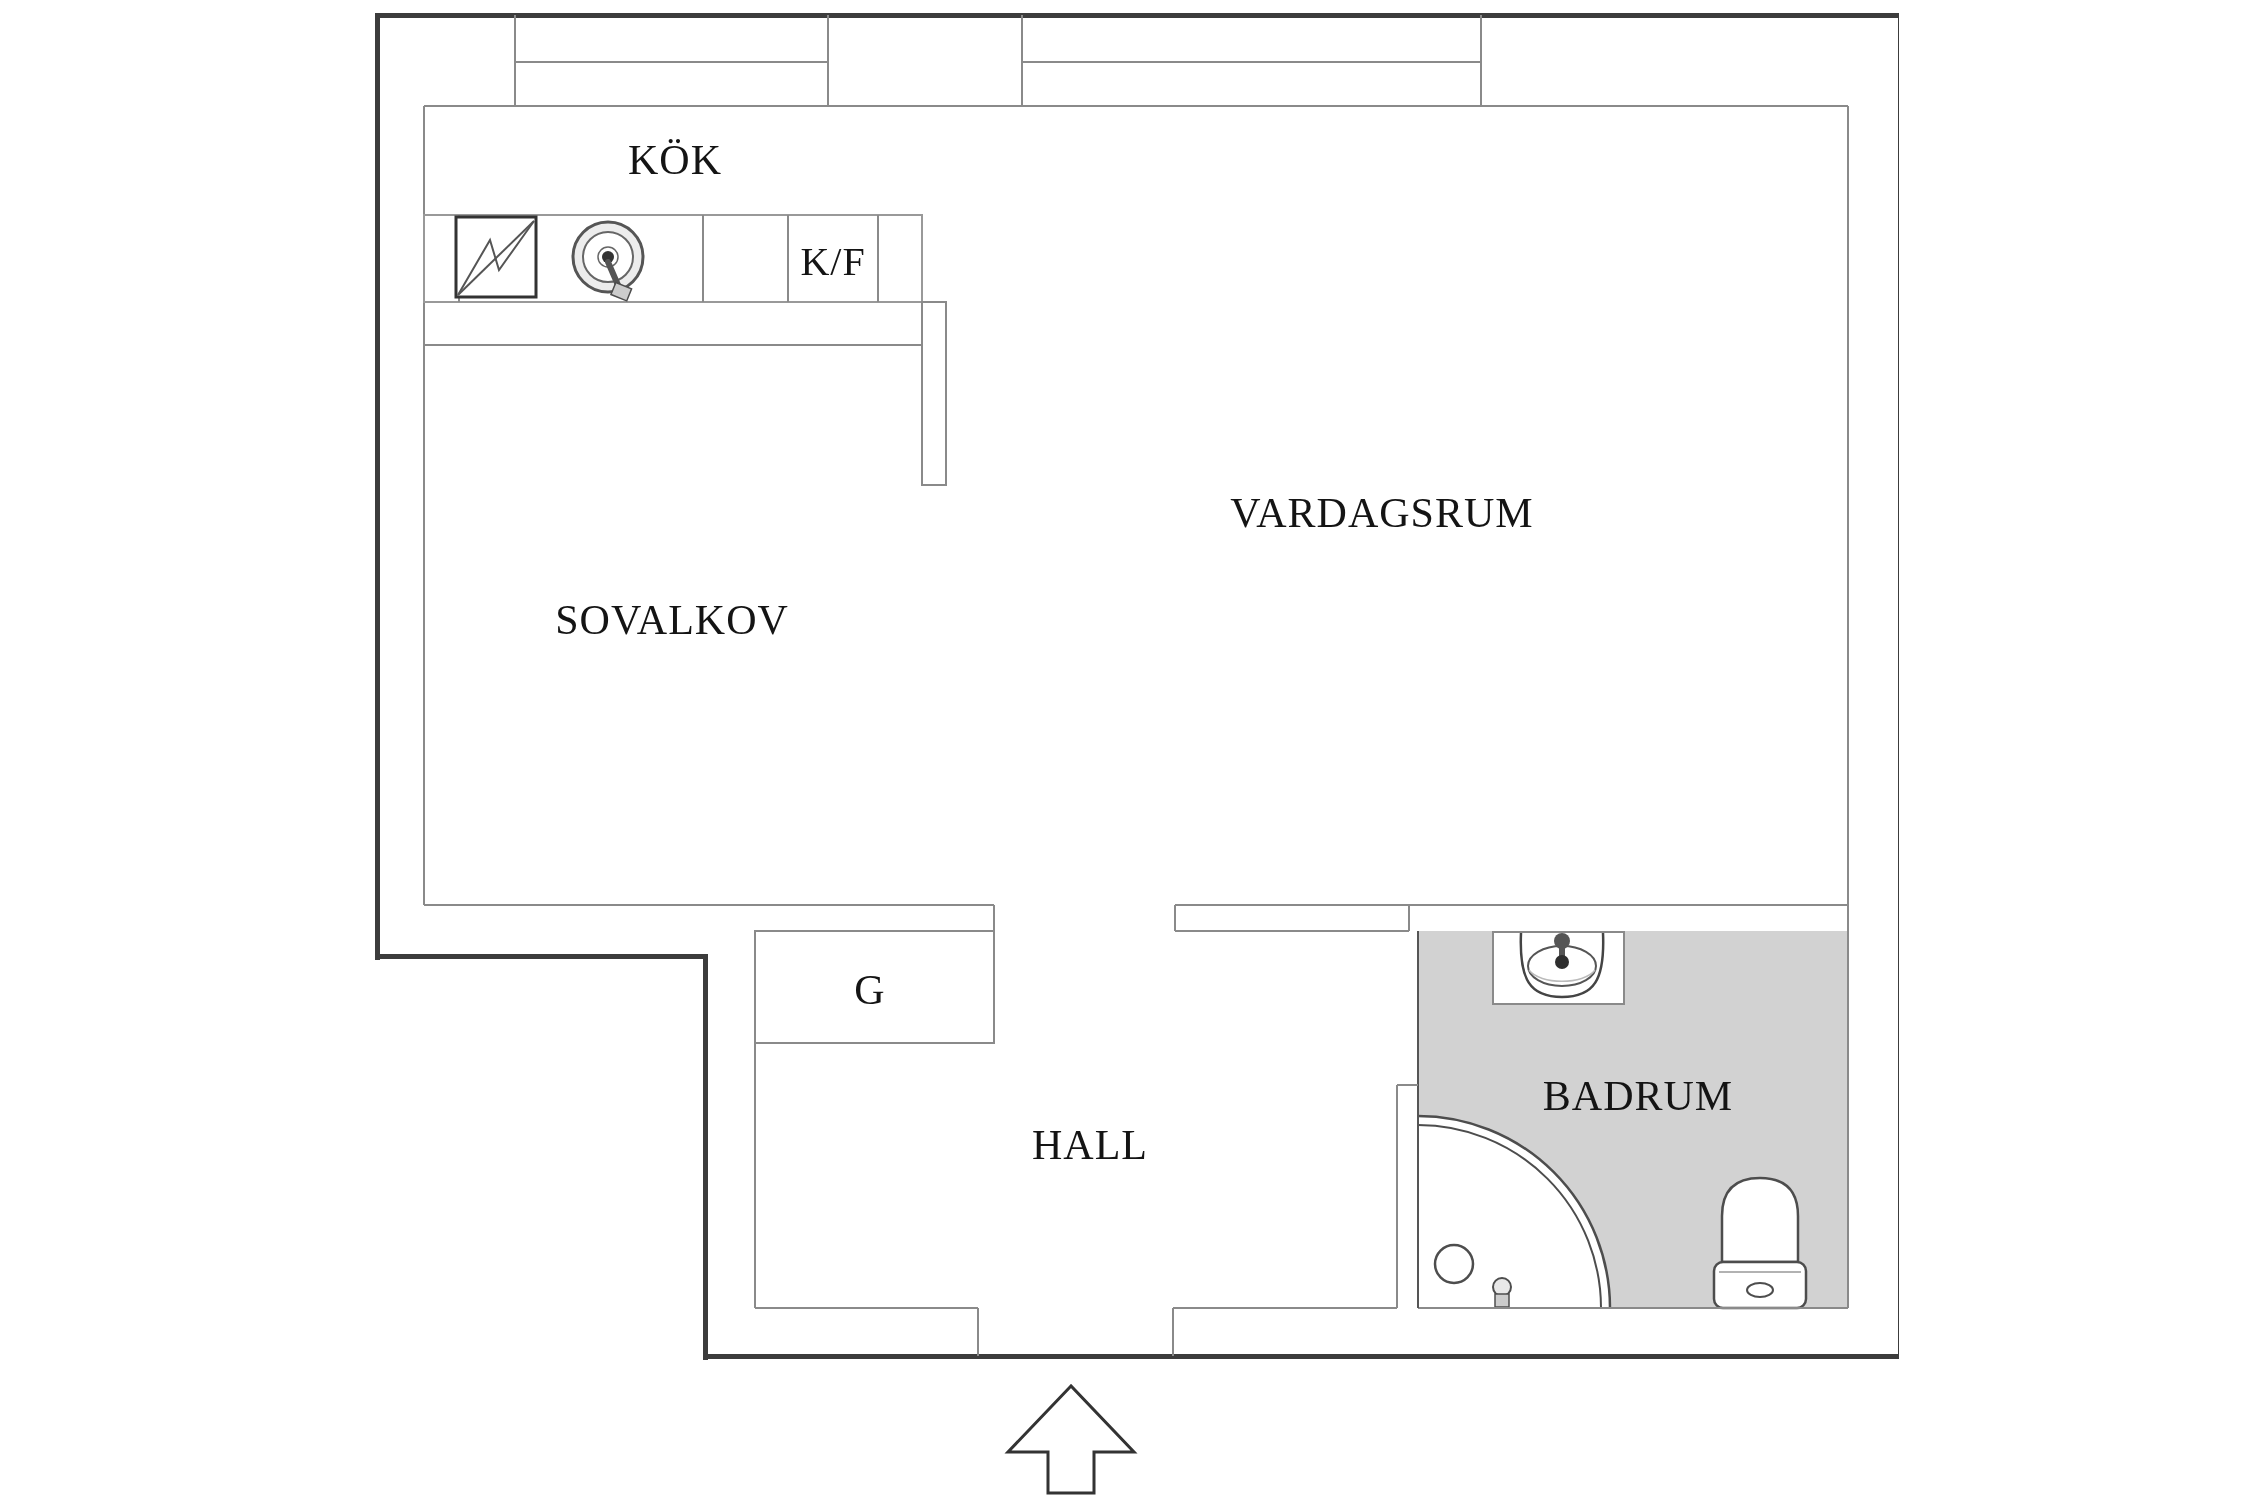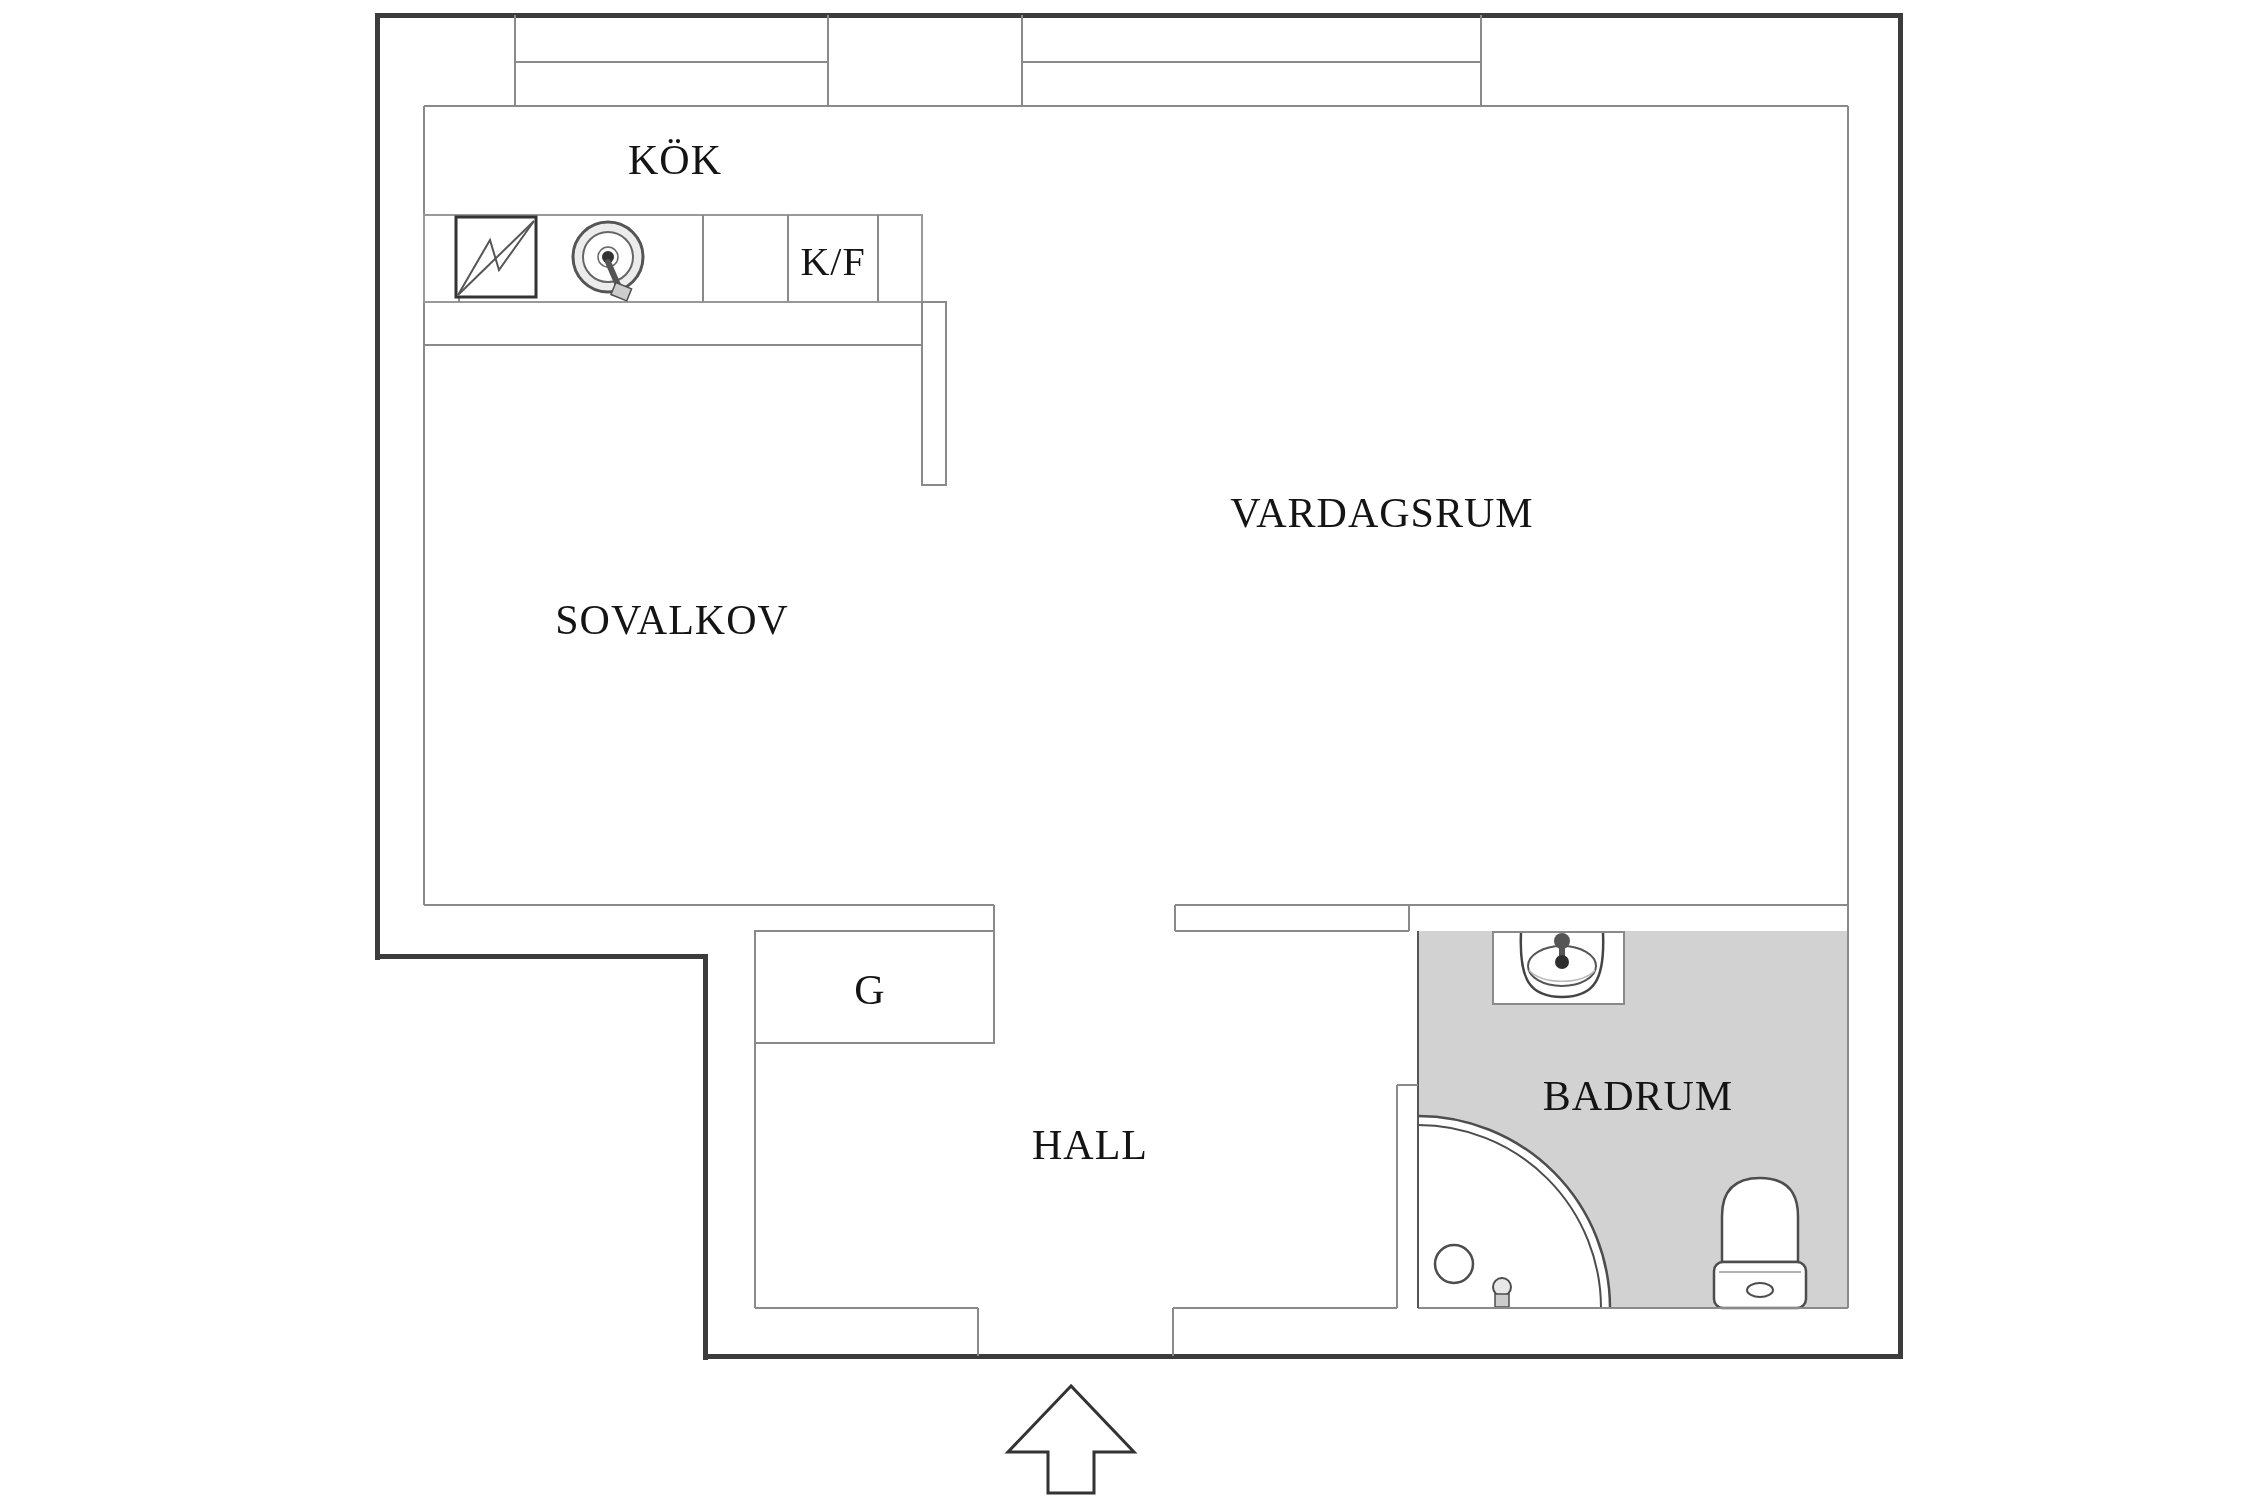--- a/index.html
+++ b/index.html
@@ -1,16 +1,16 @@
 <!DOCTYPE html>
 <html><head>
 <meta charset="utf-8">
 <style>
   html,body{margin:0;padding:0;background:#ffffff;}
-  .stage{position:relative;width:2250px;height:1500px;background:#ffffff;overflow:hidden;
+  .stage{position:relative;width:1899px;height:1500px;background:#ffffff;overflow:hidden;
          font-family:"Liberation Serif", serif;}
   svg{position:absolute;left:0;top:0;display:block;}
   text{fill:#141414;font-family:"Liberation Serif", serif;letter-spacing:1px;}
   .room-label{font-size:42px;}
   .small-label{font-size:40px;}
   .thin{stroke:#8a8a8a;stroke-width:2;fill:none;}
   .thin-f{stroke:#8a8a8a;stroke-width:2;fill:#ffffff;}
   .fix{stroke:#4d4d4d;stroke-width:2.5;fill:#ffffff;}
   .dark{fill:#3c3c3c;}
 </style>

